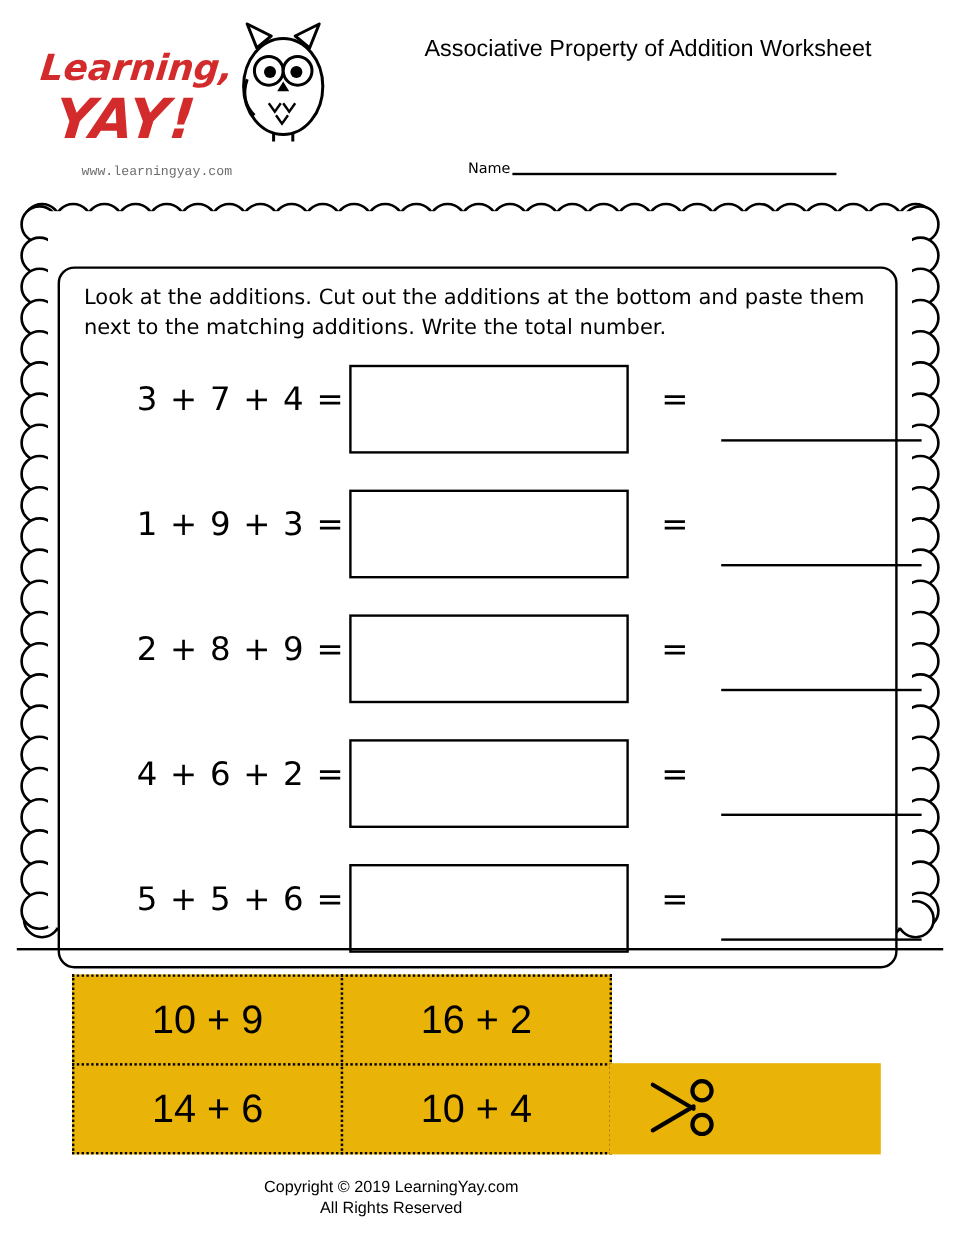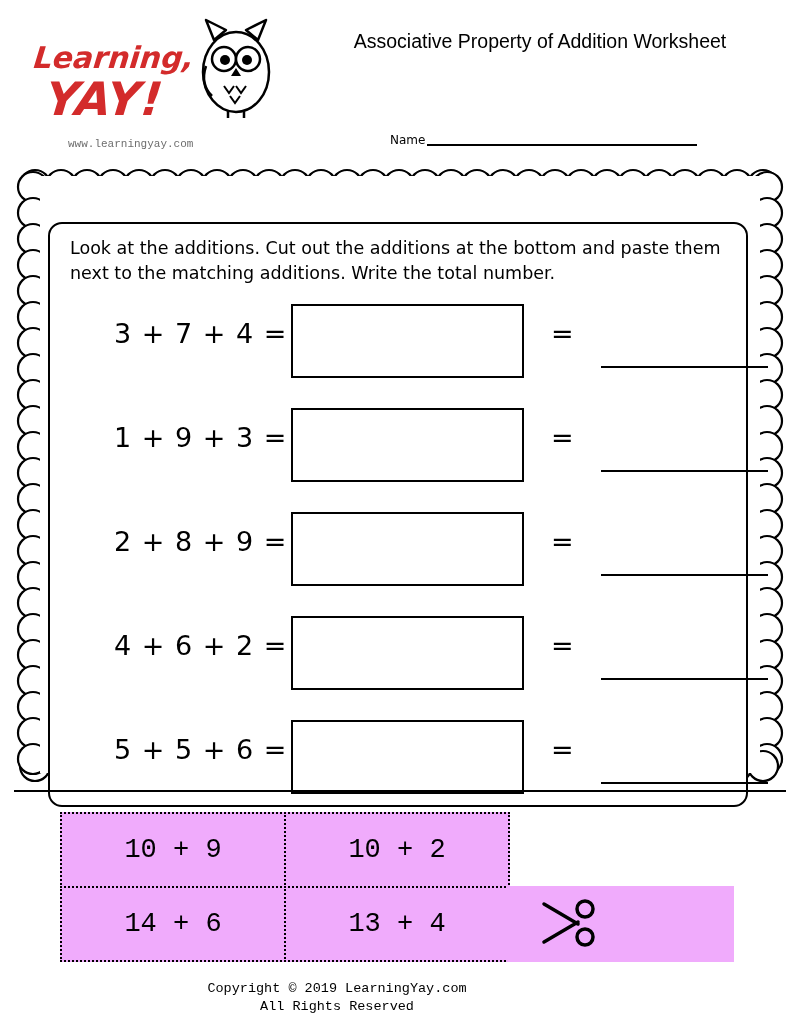--- a/index.html
+++ b/index.html
@@ -204,49 +204,49 @@
     display: flex;
   }
   .cut-cell {
     width: 226px;
     height: 76px;
     border: 2px dotted #000;
     box-sizing: border-box;
     display: flex;
     align-items: center;
     justify-content: center;
-    font-size: 27px;
-    font-family: Liberation Mono, monospace;
+    font-size: 33px;
+    font-family: Liberation Sans, sans-serif;
     margin-right: -2px;
     margin-bottom: -2px;
-    background: #f0abfc;
+    background: #eab308;
   }
   .cut-cell.blank {
     border: none;
     position: relative;
   }
   .scissors {
     position: absolute;
     left: 30px;
     top: 8px;
     width: 60px;
     height: 58px;
   }
 
   
   .footer {
     position: absolute;
-    left: 11px;
+    left: 0;
     top: 980px;
     width: 652px;
     text-align: center;
     font-size: 13.5px;
     line-height: 1.35;
     color: #000;
-    font-family: Liberation Mono, monospace;
+    font-family: Liberation Sans, sans-serif;
   }
 </style>
 </head>
 <body>
 
 <div class="header">
 
   <div class="logo">
     <div class="logo-swoosh"></div>
     <div class="logo-learning">Learning,</div>
@@ -439,25 +439,25 @@
 
     </div>
   </div>
 </div>
 
 <div class="cut-divider"></div>
 
 <div class="cutouts">
   <div class="cut-row">
     <div class="cut-cell">10 + 9</div>
-    <div class="cut-cell">10 + 2</div>
+    <div class="cut-cell">16 + 2</div>
   </div>
   <div class="cut-row">
     <div class="cut-cell">14 + 6</div>
-    <div class="cut-cell">13 + 4</div>
+    <div class="cut-cell">10 + 4</div>
     <div class="cut-cell blank">
       <svg class="scissors" viewBox="0 0 60 58">
         <path d="M6 10 L40 30 M6 48 L40 28" stroke="#000" stroke-width="3.5" fill="none" stroke-linecap="round"></path>
         <circle cx="47" cy="15" r="8" fill="none" stroke="#000" stroke-width="3.5"></circle>
         <circle cx="47" cy="43" r="8" fill="none" stroke="#000" stroke-width="3.5"></circle>
       </svg>
     </div>
   </div>
 </div>
 

